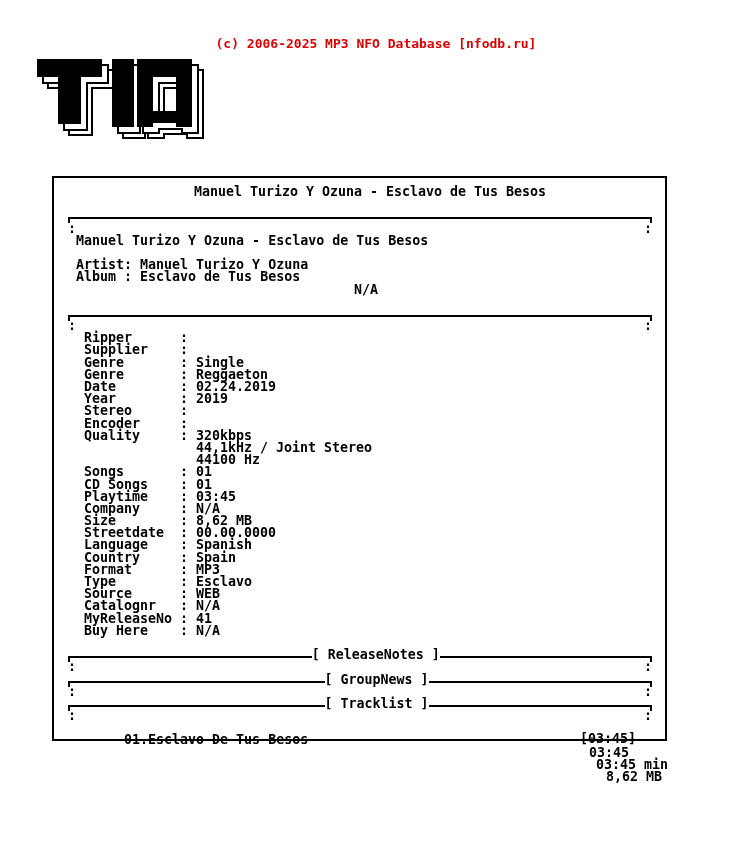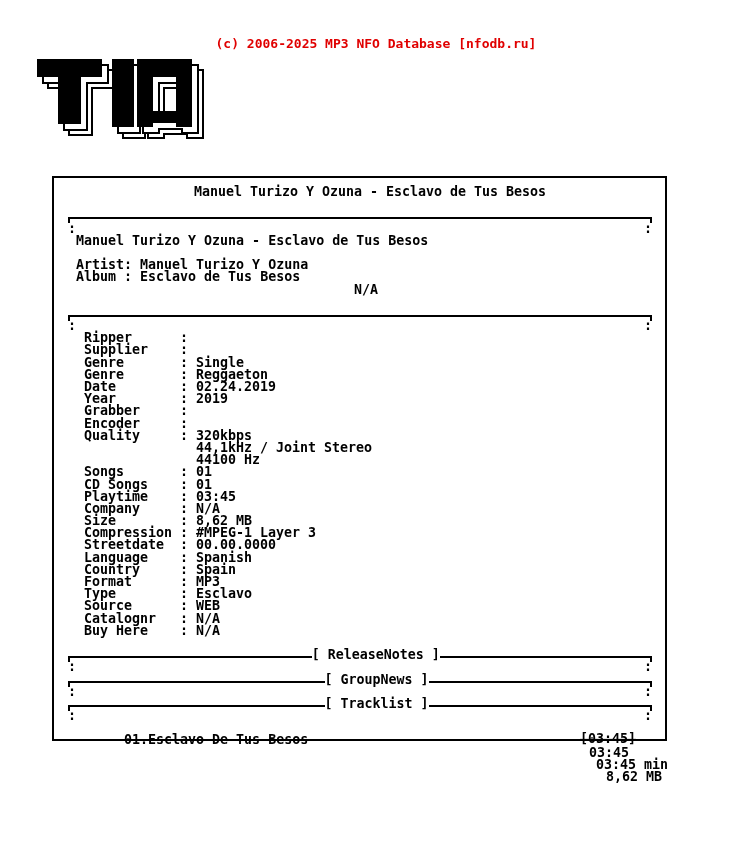--- a/index.html
+++ b/index.html
@@ -105,38 +105,38 @@
     <span class="c r">:</span>
   </div>
 
   <div>
       <div class="row field"><span class="lbl">Ripper</span><span class="sep">:</span><span></span></div>
       <div class="row field"><span class="lbl">Supplier</span><span class="sep">:</span><span></span></div>
       <div class="row field"><span class="lbl">Genre</span><span class="sep">:</span><span>Single</span></div>
       <div class="row field"><span class="lbl">Genre</span><span class="sep">:</span><span>Reggaeton</span></div>
       <div class="row field"><span class="lbl">Date</span><span class="sep">:</span><span>02.24.2019</span></div>
       <div class="row field"><span class="lbl">Year</span><span class="sep">:</span><span>2019</span></div>
-      <div class="row field"><span class="lbl">Grabber</span><span class="sep">:</span><span></span></div>
+      <div class="row field"><span class="lbl">Stereo</span><span class="sep">:</span><span></span></div>
       <div class="row field"><span class="lbl">Encoder</span><span class="sep">:</span><span></span></div>
       <div class="row field"><span class="lbl">Quality</span><span class="sep">:</span><span>320kbps</span></div>
       <div class="row cont">44,1kHz / Joint Stereo</div>
       <div class="row cont">44100 Hz</div>
       <div class="row field"><span class="lbl">Songs</span><span class="sep">:</span><span>01</span></div>
       <div class="row field"><span class="lbl">CD Songs</span><span class="sep">:</span><span>01</span></div>
       <div class="row field"><span class="lbl">Playtime</span><span class="sep">:</span><span>03:45</span></div>
       <div class="row field"><span class="lbl">Company</span><span class="sep">:</span><span>N/A</span></div>
       <div class="row field"><span class="lbl">Size</span><span class="sep">:</span><span>8,62 MB</span></div>
-      <div class="row field"><span class="lbl">Compression</span><span class="sep">:</span><span>#MPEG-1 Layer 3</span></div>
       <div class="row field"><span class="lbl">Streetdate</span><span class="sep">:</span><span>00.00.0000</span></div>
       <div class="row field"><span class="lbl">Language</span><span class="sep">:</span><span>Spanish</span></div>
       <div class="row field"><span class="lbl">Country</span><span class="sep">:</span><span>Spain</span></div>
       <div class="row field"><span class="lbl">Format</span><span class="sep">:</span><span>MP3</span></div>
       <div class="row field"><span class="lbl">Type</span><span class="sep">:</span><span>Esclavo</span></div>
       <div class="row field"><span class="lbl">Source</span><span class="sep">:</span><span>WEB</span></div>
       <div class="row field"><span class="lbl">Catalognr</span><span class="sep">:</span><span>N/A</span></div>
+      <div class="row field"><span class="lbl">MyReleaseNo</span><span class="sep">:</span><span>41</span></div>
       <div class="row field"><span class="lbl">Buy Here</span><span class="sep">:</span><span>N/A</span></div>
     </div>
 
   <div class="row blank"></div>
 
   <div class="row sect">
     <span class="hseg sl"></span><span class="slabel">[ ReleaseNotes ]</span><span class="hseg sr"></span>
     <span class="tick tl"></span>
     <span class="tick tr"></span>
   </div>

